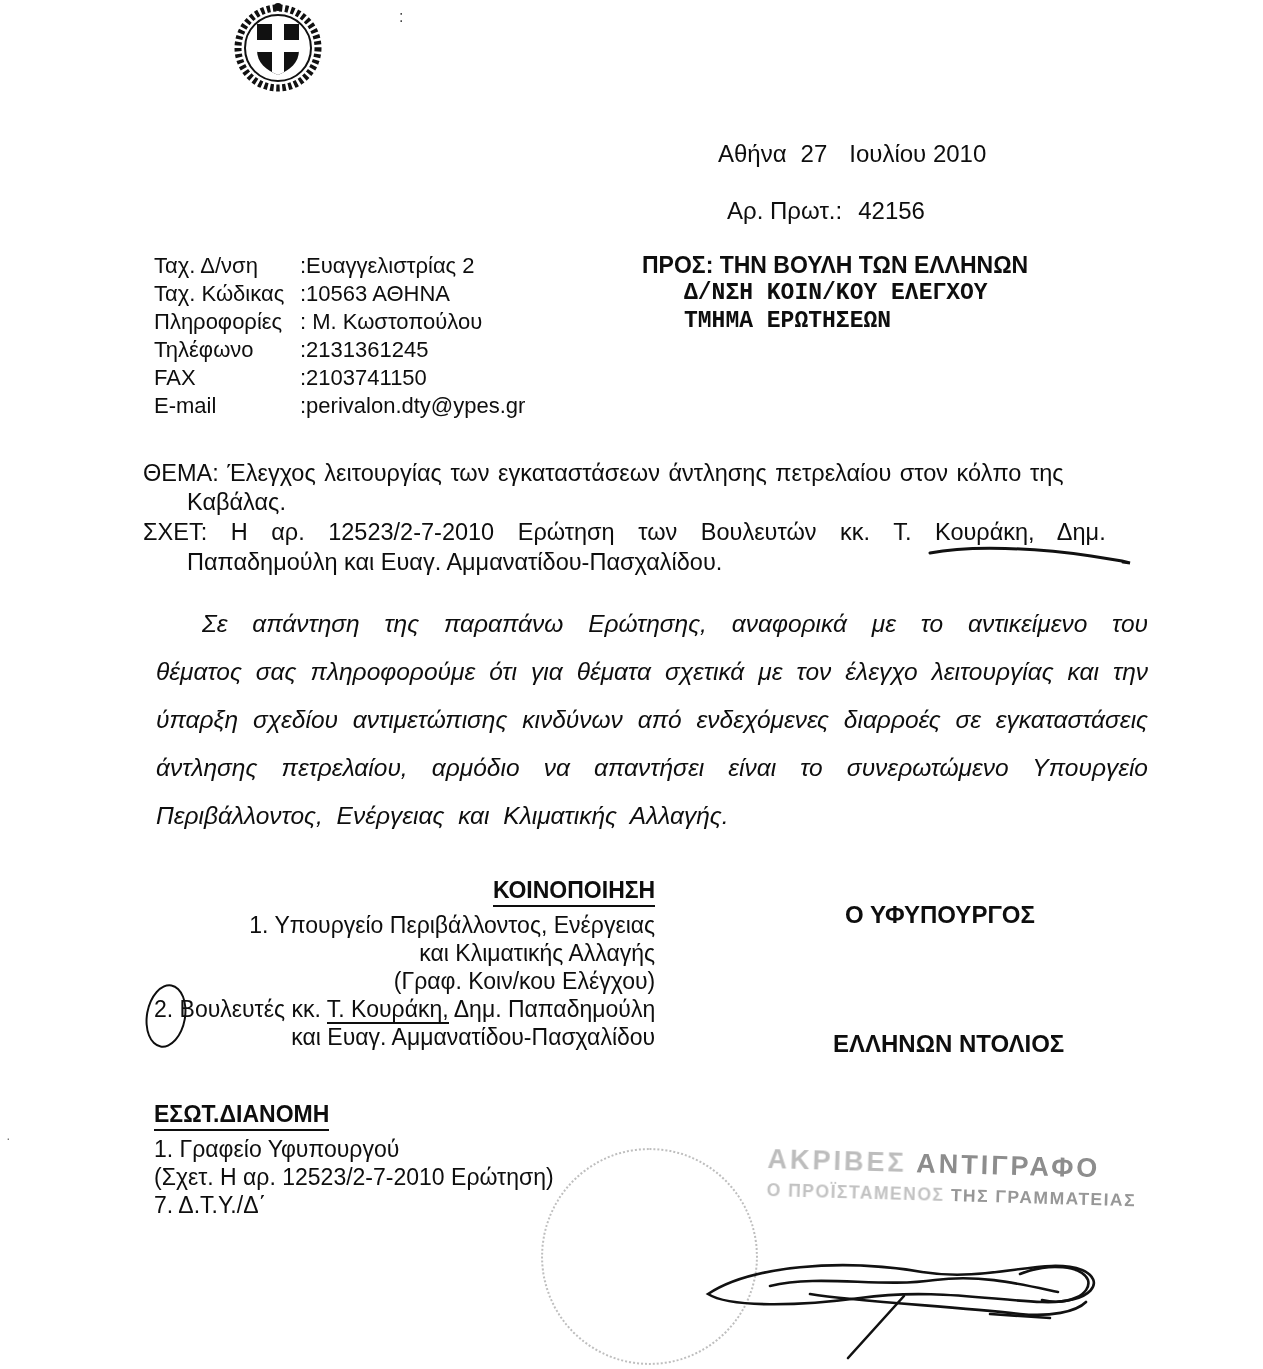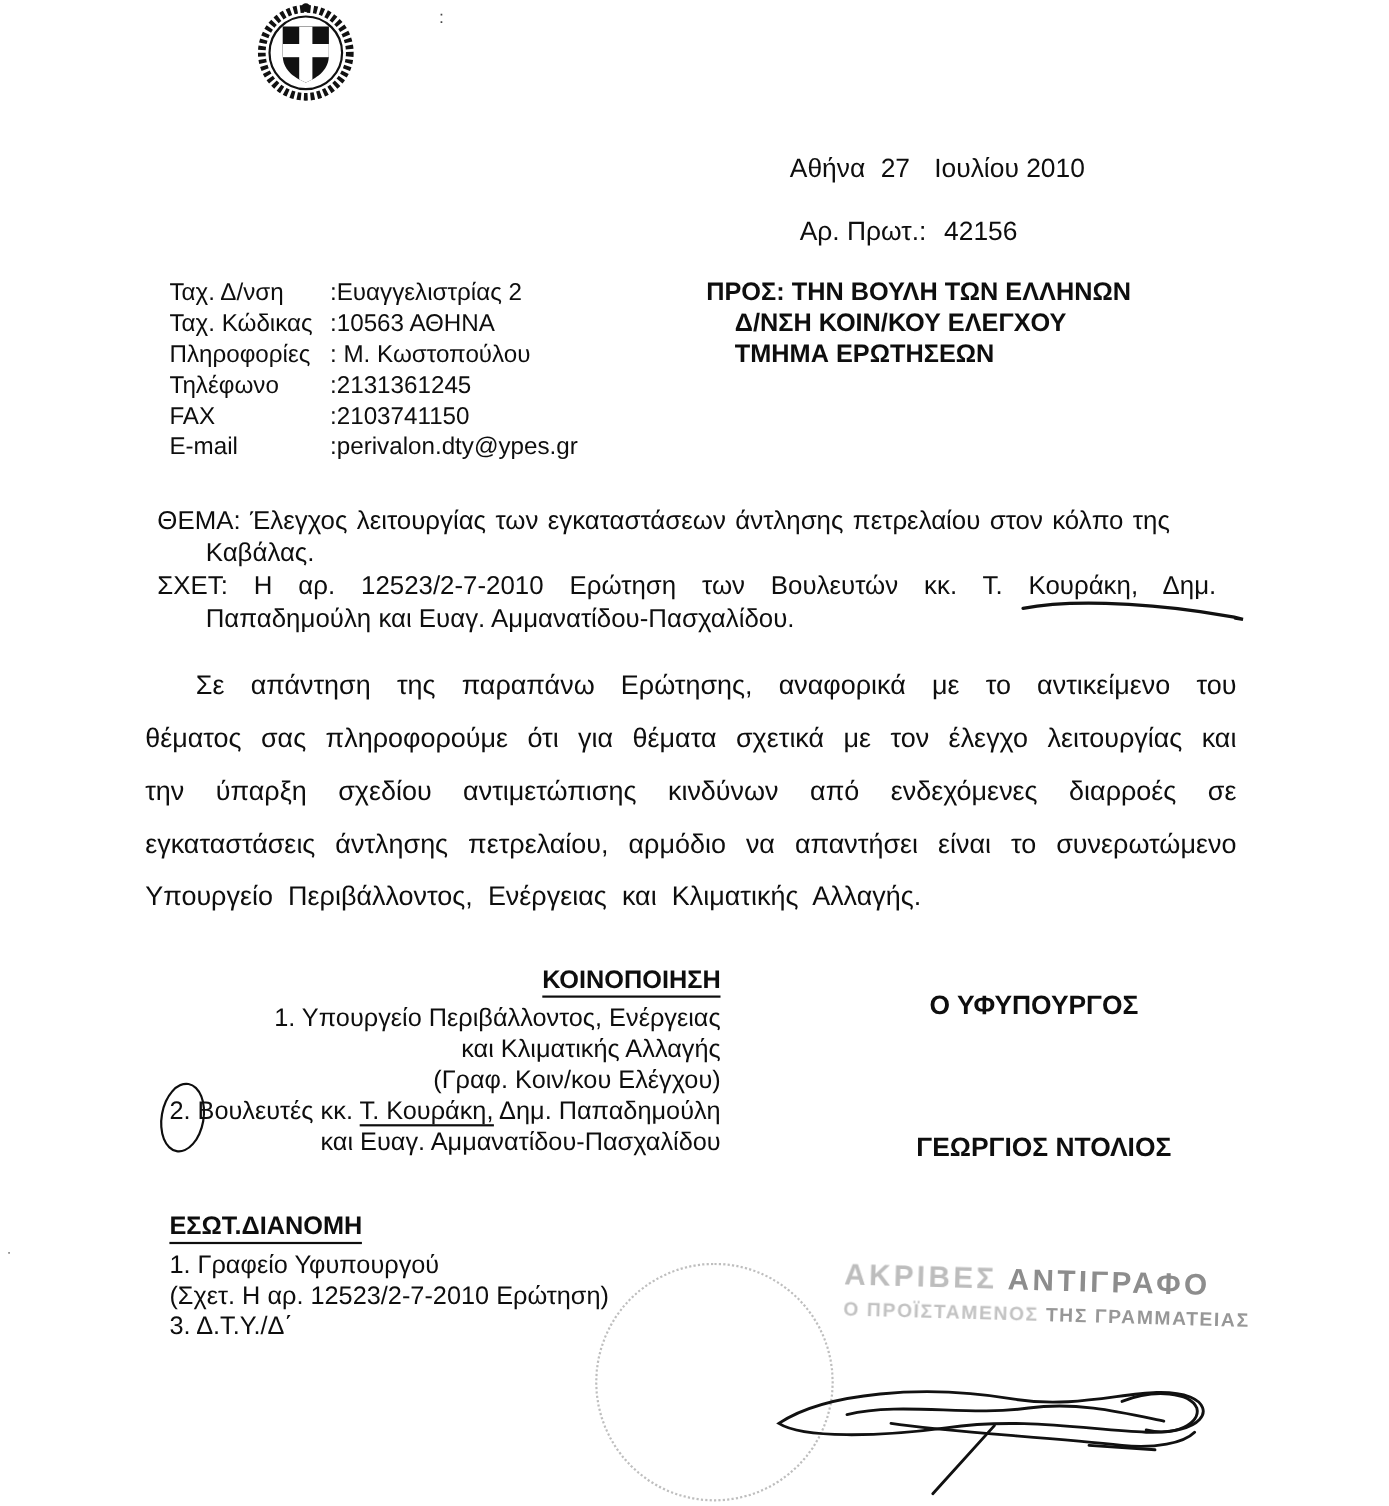--- a/index.html
+++ b/index.html
@@ -11,35 +11,35 @@
   
   .emblem{left:216px;top:2px;width:124px;height:92px;}
   .hdr{left:154px;top:86px;font-weight:700;font-size:23px;line-height:28px;letter-spacing:.4px;white-space:nowrap;}
   
   .dateline{left:718px;top:140px;font-size:24px;white-space:nowrap;}
   .dateline .gap1{display:inline-block;width:14px;}
   .dateline .gap2{display:inline-block;width:22px;}
   .protocol{left:727px;top:197px;font-size:24px;white-space:nowrap;}
   .protocol .gap{display:inline-block;width:16px;}
   .recipient{left:642px;top:251px;font-weight:700;font-size:23px;line-height:28px;white-space:nowrap;}
-  .recipient .r-ind{margin-left:26px;}
+  .recipient .r-ind{margin-left:42px;font-family:Liberation Mono, monospace;}
   
   .contact{left:154px;top:252px;font-size:22px;line-height:28px;}
   .contact .row{display:flex;white-space:nowrap;}
   .contact .lbl{width:146px;flex:0 0 146px;}
   
   .subj1{left:143px;top:460px;font-size:23.5px;white-space:nowrap;word-spacing:2px;}
   .subj2{left:187px;top:489px;font-size:23.5px;white-space:nowrap;}
   .ref1{left:143px;top:519px;font-size:23.5px;white-space:nowrap;word-spacing:17px;}
   .ref2{left:187px;top:549px;font-size:23.5px;white-space:nowrap;text-align:center;}
   .ref-underline{left:926px;top:543px;width:214px;height:26px;}
   
   .bodytext{
-    left:132px;top:600px;width:992px;font-size:24.5px;line-height:48px;
-    text-align:justify;text-align-last:left;word-spacing:7px;text-indent:46px;
+    left:156px;top:600px;width:992px;font-size:24.5px;line-height:48px;
+    text-align:justify;text-align-last:left;word-spacing:7px;text-indent:46px;font-style:italic;
   }
   
   .cc{left:154px;top:876px;font-size:23px;line-height:28px;white-space:nowrap;text-align:right;}
   .cc .title,.intl .title{font-weight:700;border-bottom:2.5px solid #0e0e0e;display:inline-block;padding-bottom:1px;margin-bottom:4px;}
   .u-hand{border-bottom:2.5px solid #0e0e0e;margin-top:12px;}
   .circle2{left:146px;top:984px;width:36px;height:60px;border:2.5px solid #0e0e0e;border-radius:50%;transform:rotate(10deg);}
   
   .min-title{left:845px;top:901px;font-weight:700;font-size:24px;white-space:nowrap;}
   .min-name{left:833px;top:1030px;font-weight:700;font-size:24px;white-space:nowrap;}
   
@@ -139,27 +139,27 @@
     <div class="title">ΚΟΙΝΟΠΟΙΗΣΗ</div>
     <div>1. Υπουργείο Περιβάλλοντος, Ενέργειας</div>
     <div>και Κλιματικής Αλλαγής</div>
     <div>(Γραφ. Κοιν/κου Ελέγχου)</div>
     <div><span>2.</span> <span>Βουλευτές κκ. </span><span class="u-hand">Τ. Κουράκη,</span><span> Δημ. Παπαδημούλη</span></div>
     <div>και Ευαγ. Αμμανατίδου-Πασχαλίδου</div>
   </div>
   <div class="abs circle2"></div>
 
   <div class="abs min-title">Ο ΥΦΥΠΟΥΡΓΟΣ</div>
-  <div class="abs min-name">ΓΕΩΡΓΙΟΣ ΝΤΟΛΙΟΣ</div>
+  <div class="abs min-name">ΕΛΛΗΝΩΝ ΝΤΟΛΙΟΣ</div>
 
   <div class="abs intl">
     <div class="title">ΕΣΩΤ.ΔΙΑΝΟΜΗ</div>
     <div>1. Γραφείο Υφυπουργού</div>
     <div>(Σχετ. Η αρ. 12523/2-7-2010 Ερώτηση)</div>
-    <div>3. Δ.Τ.Υ./Δ΄</div>
+    <div>7. Δ.Τ.Υ./Δ΄</div>
   </div>
 
   <div class="abs round-stamp"></div>
 
   <div class="abs copystamp">
     <div class="l1"><span class="faded">ΑΚΡΙΒΕΣ </span><span>ΑΝΤΙΓΡΑΦΟ</span></div>
     <div class="l2"><span class="faded">Ο ΠΡΟΪΣΤΑΜΕΝΟΣ </span><span>ΤΗΣ ΓΡΑΜΜΑΤΕΙΑΣ</span></div>
   </div>
 
   <svg class="abs sig" viewBox="0 0 420 146" aria-hidden="true">

